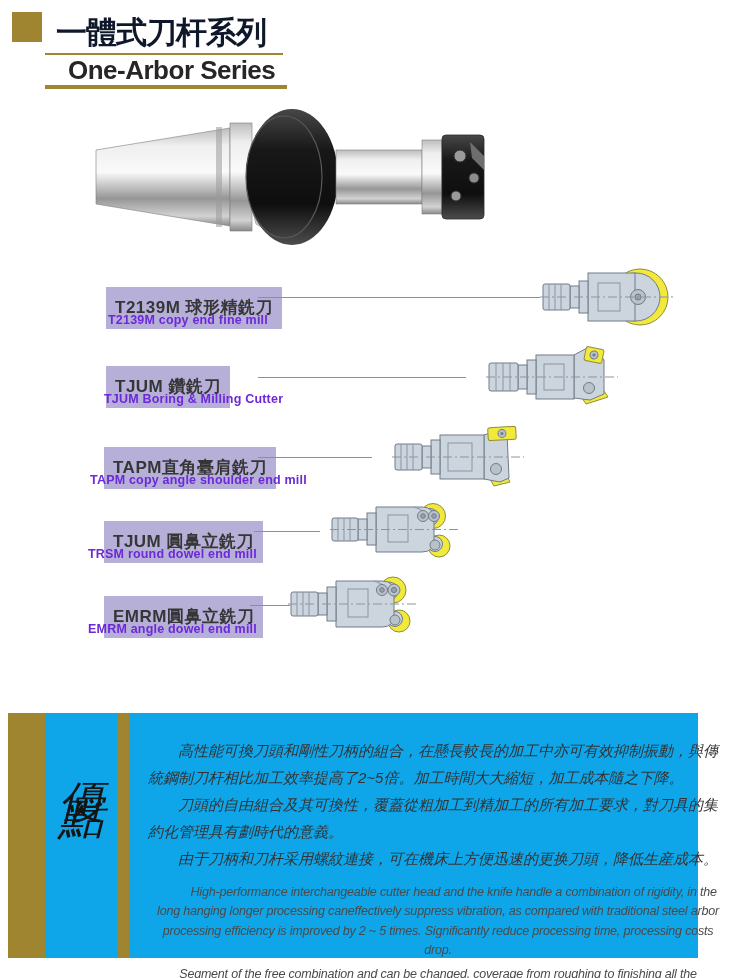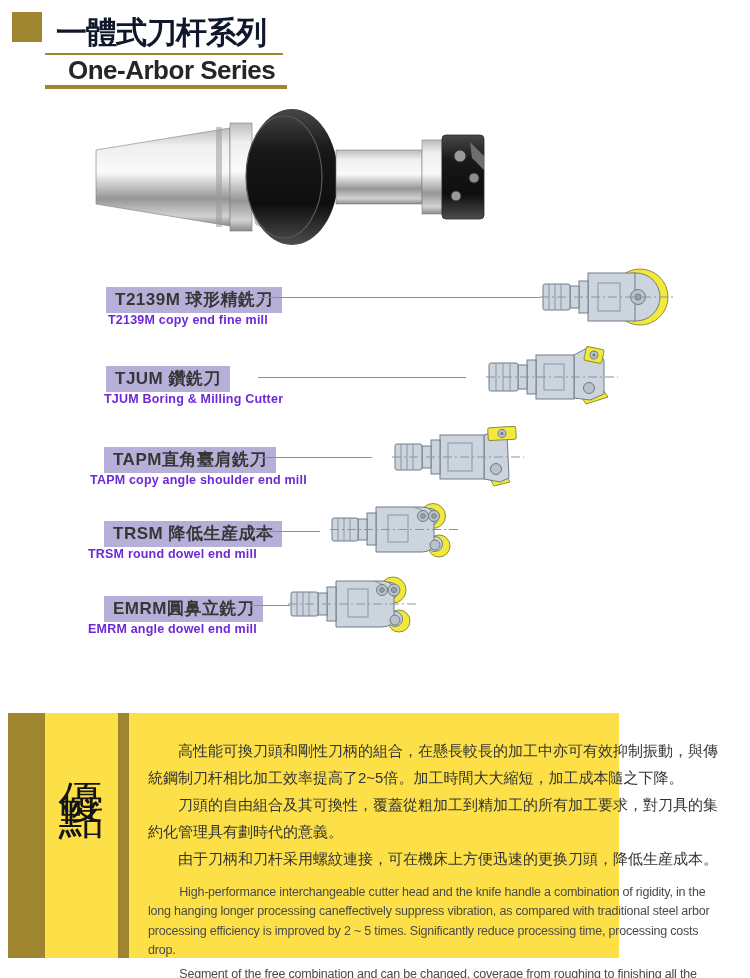--- a/index.html
+++ b/index.html
@@ -11,40 +11,40 @@
   .title-zh{position:absolute;left:56px;top:12px;font-size:31px;font-weight:bold;
             letter-spacing:-1px;color:#0f172a;white-space:nowrap;}
   .rule-thin{position:absolute;left:45px;top:53px;width:238px;height:2px;background:#a08530;}
   .title-en{position:absolute;left:68px;top:55px;font-size:26px;font-weight:bold;
             letter-spacing:-0.5px;color:#262626;white-space:nowrap;}
   .rule-thick{position:absolute;left:45px;top:85px;width:242px;height:4px;background:#a08530;}
 
   
   .prod-label{position:absolute;display:inline-block;background:#b6b0d8;color:#363636;
               font-size:17px;font-weight:bold;letter-spacing:0.5px;line-height:22px;
-              padding:2px 9px;white-space:nowrap;}
+              padding:10px 9px;white-space:nowrap;}
   .prod-en{position:absolute;font-size:12.5px;font-weight:bold;color:#6d28d9;
            letter-spacing:0.2px;white-space:nowrap;}
   .connector{position:absolute;height:1px;background:#8f8f8f;}
   .drawing{position:absolute;}
 
   
-  .adv{position:absolute;left:8px;top:713px;width:611px;height:245px;background:#fde047;}
+  .adv{position:absolute;left:8px;top:713px;width:690px;height:245px;background:#0ea5e9;font-style:italic;}
   .adv-bar-left{position:absolute;left:0;top:0;width:37px;height:245px;background:#a08530;}
   .adv-bar-mid{position:absolute;left:110px;top:0;width:11px;height:245px;background:#a08530;}
   .adv-heading{position:absolute;left:37px;top:34px;width:73px;height:200px;
                text-align:center;}
   .adv-heading span{writing-mode:vertical-rl;text-orientation:upright;display:inline-block;
                font-size:45px;color:#141414;letter-spacing:13px;line-height:73px;}
   .adv-text{position:absolute;left:140px;top:24px;width:580px;}
   .adv-text p{margin:0;}
   .adv-text p.zh{font-size:15px;color:#333;line-height:1.8;text-indent:2em;}
   .adv-text p.en{font-size:12.5px;color:#4a4a4a;line-height:1.55;text-indent:2.5em;
                  letter-spacing:-0.2px;}
-  .adv-text p.en.first{margin-top:11px;}
+  .adv-text p.en.first{margin-top:11px;text-align:center;}
   .adv-text p.en + p.en{margin-top:4px;}
 </style>
 </head>
 <body>
 
 <div class="page">
 
   <div class="logo-square"></div>
   <div class="title-zh">一體式刀杆系列</div>
   <div class="rule-thin"></div>
@@ -135,21 +135,21 @@
     <path d="M9 18 V44 M15 18 V44 M21 18 V44" stroke="#8a95a2" fill="none"></path>
     <g transform="rotate(-3 110 8)">
       <rect x="96" y="1" width="28" height="13" rx="2" fill="#f2e93a" stroke="#8b8f3a"></rect>
       <circle cx="110" cy="7.5" r="4" fill="#b9c1c9" stroke="#707c8a"></circle>
       <circle cx="110" cy="7.5" r="1.6" fill="#707c8a"></circle>
     </g>
     <circle cx="104" cy="43" r="5.5" fill="#b9c1c9" stroke="#707c8a"></circle>
     <path d="M0 31 H132" stroke="#8a95a2" stroke-width="1" stroke-dasharray="9 3 2 3" fill="none"></path>
   </svg>
 
-  <div class="prod-label" style="left:104px;top:521px">TRSM 降低生産成本</div>
+  <div class="prod-label" style="left:104px;top:521px">TJUM 圓鼻立銑刀</div>
   <div class="prod-en" style="left:88px;top:547px">TRSM round dowel end mill</div>
   <div class="connector" style="left:254px;top:531px;width:66px"></div>
   <svg class="drawing" style="left:330px;top:502px" width="128" height="58" viewBox="0 0 128 58">
     <circle cx="103" cy="14" r="12.5" fill="#f2e93a" stroke="#8b8f3a"></circle>
     <circle cx="109" cy="44" r="11" fill="#f2e93a" stroke="#8b8f3a"></circle>
     <circle cx="100" cy="15" r="8.5" fill="#ccd4dd" stroke="#707c8a"></circle>
     <circle cx="105" cy="42" r="7.5" fill="#ccd4dd" stroke="#707c8a"></circle>
     <path d="M46 5 H92 Q104 5 104 17 V38 Q104 50 92 50 H46 Z" fill="#ccd4dd" stroke="#707c8a"></path>
     <path d="M84 5 Q98 9 103 20" fill="none" stroke="#8a95a2"></path>
     <rect x="58" y="13" width="20" height="27" fill="none" stroke="#8a95a2"></rect>

